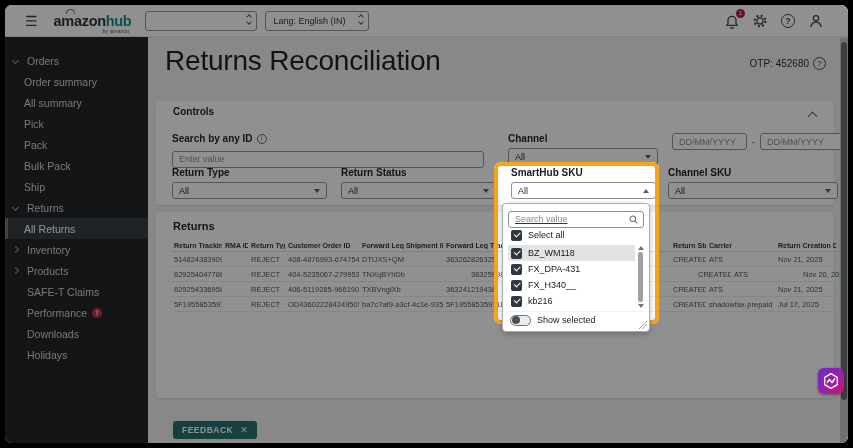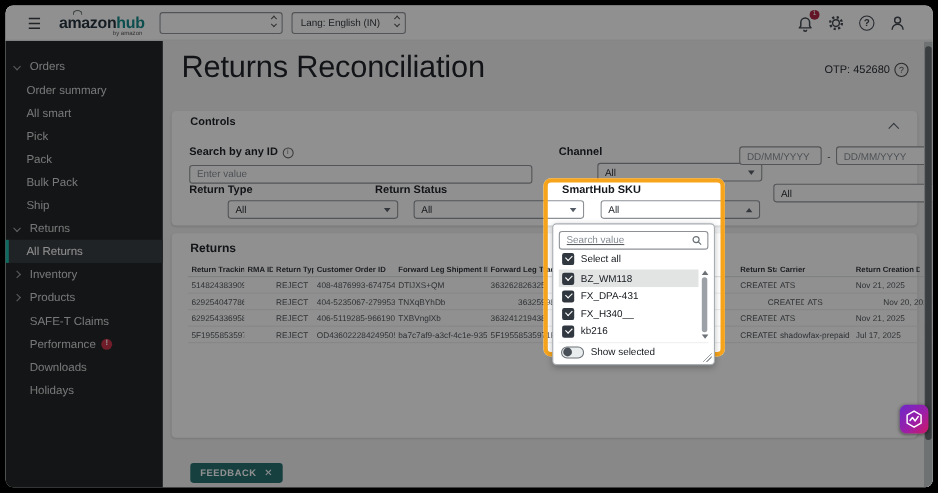--- a/index.html
+++ b/index.html
@@ -30,41 +30,41 @@
 
   
   .sidebar{position:absolute;left:0;top:32px;width:143px;height:406px;background:#1b1d1e;padding-top:13px;z-index:4;}
   .sn{display:flex;align-items:center;height:21px;padding-left:4px;font-size:10.5px;color:#cfd4d4;cursor:pointer;}
   .sn .chev{width:12px;margin-right:6px;display:flex;justify-content:center;}
   .chev i{display:block;width:5px;height:5px;border-right:1.3px solid #9aa0a6;border-bottom:1.3px solid #9aa0a6;}
   .chev.down i{transform:rotate(45deg);}
   .chev.right i{transform:rotate(-45deg);}
   .chev.none{visibility:hidden;}
   .sn.ind1{padding-left:19px;}
-  .sn.sel{background:#31373a;border-left:3px solid #14b8a6;padding-left:16px;color:#fff;}
+  .sn.sel{background:#31373a;border-left:3px solid #737373;padding-left:16px;color:#fff;}
   .sbadge{margin-left:5px;width:10px;height:10px;border-radius:50%;background:#c12b42;color:#fff;font-size:7px;font-weight:bold;display:flex;align-items:center;justify-content:center;}
 
   
   .main{position:absolute;left:143px;top:32px;width:700px;height:406px;background:#f0f1f2;}
   .page-title{position:absolute;left:17px;top:8px;font-size:28px;color:#15191e;letter-spacing:-.2px;}
   .otp{position:absolute;right:22px;top:20px;font-size:10px;color:#21262b;display:flex;align-items:center;gap:4px;}
   .otp .icirc{width:11px;height:11px;border:1.1px solid #444;border-radius:50%;font-size:7px;color:#444;display:flex;align-items:center;justify-content:center;}
 
   .card{position:absolute;left:8px;width:678px;background:#fff;border-radius:4px;box-shadow:0 1px 2px rgba(0,0,0,.12);}
   .card.controls{top:64px;height:104px;}
   .card.returns{top:175px;height:186px;}
   .sec-title{position:absolute;left:17px;top:5px;font-size:10px;font-weight:bold;color:#15191e;}
   .collapse{position:absolute;right:18px;top:12px;width:7px;height:7px;border-right:1.5px solid #545b64;border-bottom:1.5px solid #545b64;transform:rotate(-135deg);cursor:pointer;}
 
   .field{position:absolute;}
   .flabel{font-size:10px;font-weight:bold;color:#15191e;margin-bottom:4px;display:flex;align-items:center;gap:4px;}
   .flabel .icirc{width:10px;height:10px;border:1px solid #666;border-radius:50%;font-size:6.5px;color:#666;display:flex;align-items:center;justify-content:center;font-weight:normal;}
   .tinput{width:100%;height:17px;border:1.1px solid #8d9196;border-radius:3px;font-size:9px;color:#30353a;padding:0 6px;background:#fff;outline:none;}
   .tinput::placeholder{color:#848b92;}
-  .selbox{position:relative;width:100%;height:17px;border:1.1px solid #8d9196;border-radius:3px;background:#fff;display:flex;align-items:center;padding:0 16px 0 6px;font-size:9px;color:#21262b;cursor:pointer;margin-left:35px;}
+  .selbox{position:relative;width:100%;height:17px;border:1.1px solid #8d9196;border-radius:3px;background:#fff;display:flex;align-items:center;padding:0 16px 0 6px;font-size:9px;color:#21262b;cursor:pointer;}
   .caret{position:absolute;right:6px;top:6px;width:0;height:0;border-left:3.5px solid transparent;border-right:3.5px solid transparent;border-top:4.5px solid #545b64;}
   .caret.up{border-top:none;border-bottom:4.5px solid #545b64;}
   .dates{display:flex;align-items:center;gap:5px;}
   .dates .tinput{width:75px;}
   .dates .tinput:last-child{width:84px;}
   .dash{font-size:9px;color:#444;}
 
   
   .tbl{position:absolute;left:15px;top:27px;}
   .trow{display:flex;height:15px;align-items:center;border-bottom:1px solid #ededee;}
@@ -168,21 +168,21 @@
       </div>
 
       <div class="sn ind1">
 
         <span class="sn-label">Order summary</span>
 
       </div>
 
       <div class="sn ind1">
 
-        <span class="sn-label">All smart</span>
+        <span class="sn-label">All summary</span>
 
       </div>
 
       <div class="sn ind1">
 
         <span class="sn-label">Pick</span>
 
       </div>
 
       <div class="sn ind1">
@@ -313,20 +313,21 @@
             </div>
       </div>
       <div class="field" style="left:355px;top:66px;width:145px;">
         <div class="flabel">SmartHub SKU</div>
         <div class="selbox">
               <span>All</span>
               <span class="caret up"></span>
             </div>
       </div>
       <div class="field" style="left:512px;top:66px;width:170px;">
+        <div class="flabel">Channel SKU</div>
         <div class="selbox">
               <span>All</span>
               <span class="caret"></span>
             </div>
       </div>
     </div>
 
     <div class="card returns">
       <div class="sec-title" style="top:8px;font-size:11px;">Returns</div>
       <div class="tbl">

